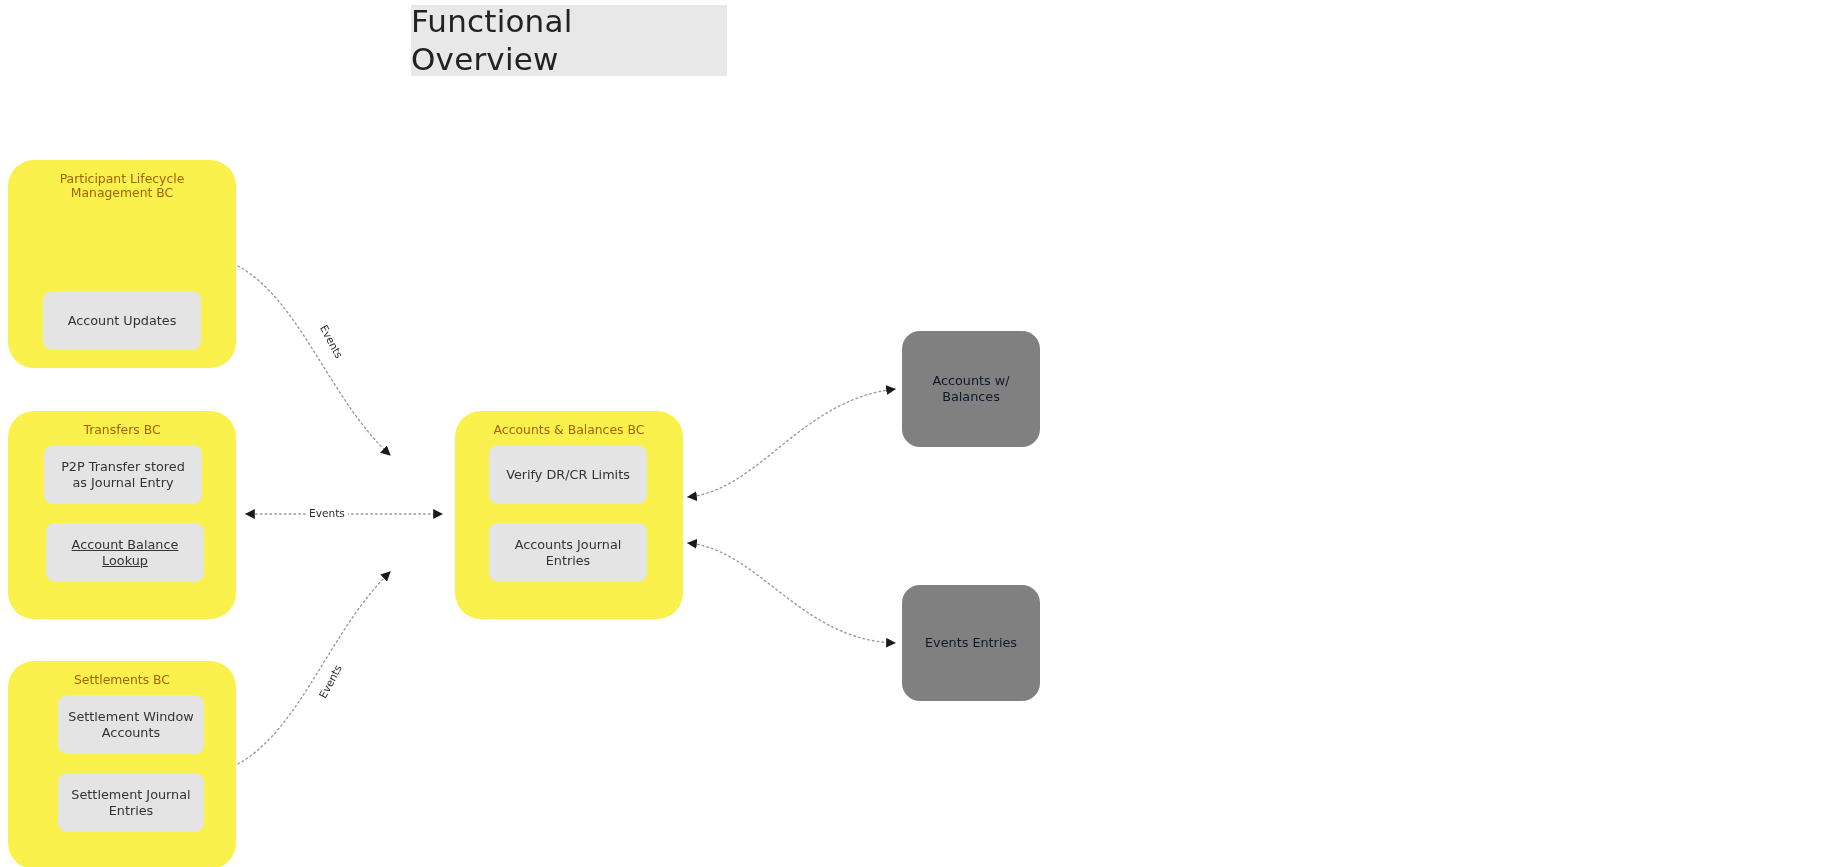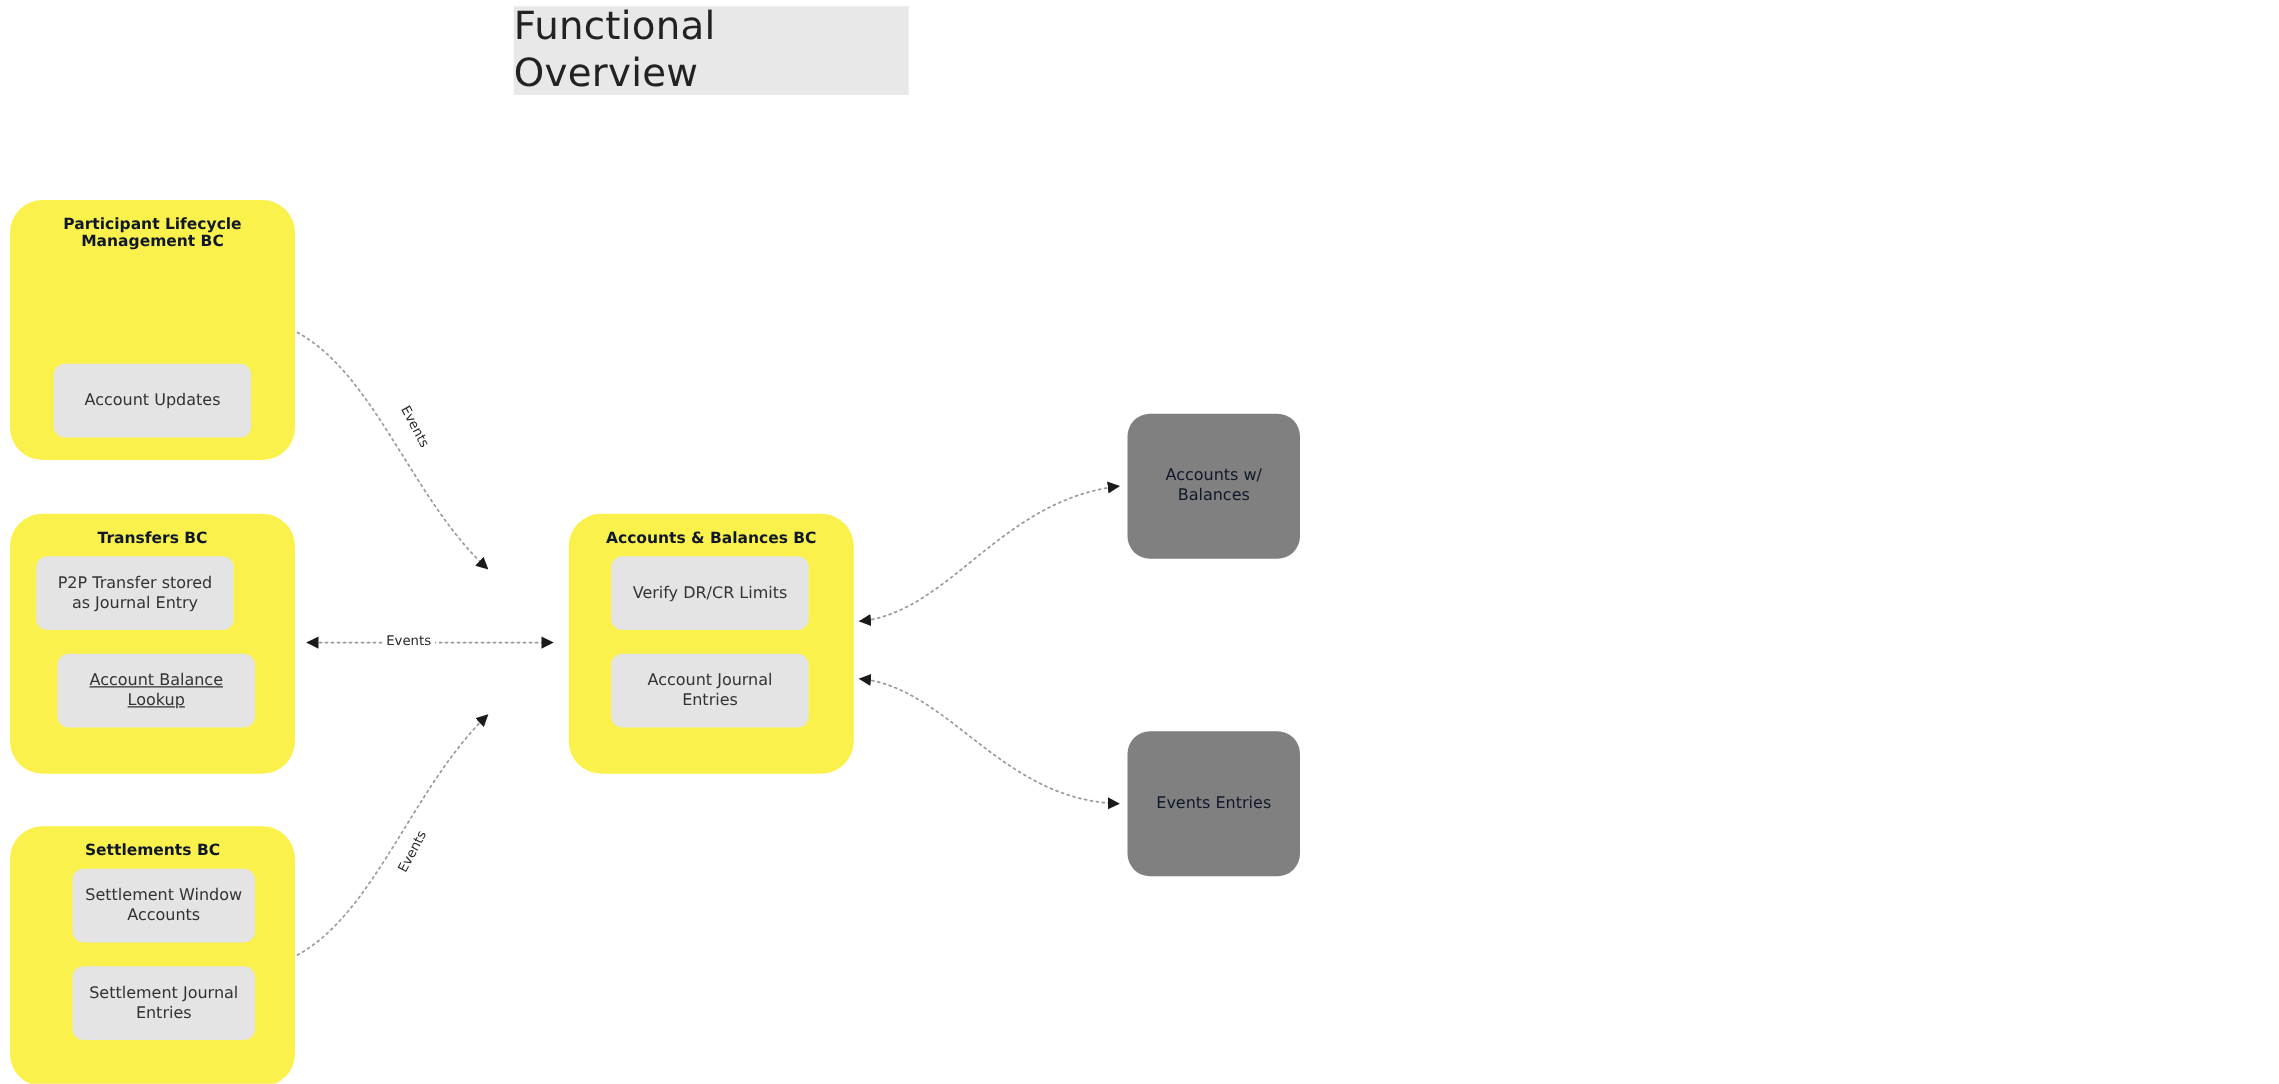--- a/index.html
+++ b/index.html
@@ -51,22 +51,22 @@
     border-radius: 26px;
     box-sizing: border-box;
   }
   .bc-title {
     position: absolute;
     left: 14px;
     right: 14px;
     top: 12px;
     text-align: center;
     font-size: 12.4px;
-    font-weight: bold;
-    color: #0f172a;
+    font-weight: normal;
+    color: #a16207;
     line-height: 1.16;
   }
   .bc-child {
     position: absolute;
     background: #e4e4e4;
     border-radius: 9px;
     display: flex;
     align-items: center;
     justify-content: center;
     text-align: center;
@@ -152,34 +152,34 @@
 
     <div class="title-box" style="left:411px; top:5px; width:316px; height:71px;">Functional Overview</div>
 
     <div class="bc-group" style="left:8px; top:160px; width:228px; width:228px; height:208px;">
       <div class="bc-title">Participant Lifecycle Management BC</div>
       <div class="bc-child" style="left:35px; top:131px; width:158px; height:59px;">Account Updates</div>
     </div>
 
     <div class="bc-group" style="left:8px; top:411px; width:228px; height:208px;">
       <div class="bc-title">Transfers BC</div>
-      <div class="bc-child" style="left:21px; top:34px; width:158px; height:59px;">P2P Transfer stored as Journal Entry</div>
+      <div class="bc-child" style="left:36px; top:34px; width:158px; height:59px;">P2P Transfer stored as Journal Entry</div>
       <div class="bc-child" style="left:38px; top:112px; width:158px; height:59px;text-decoration:underline;">Account Balance Lookup</div>
     </div>
 
     <div class="bc-group" style="left:8px; top:661px; width:228px; height:208px;">
       <div class="bc-title">Settlements BC</div>
       <div class="bc-child" style="left:50px; top:34px; width:146px; height:59px;">Settlement Window Accounts</div>
       <div class="bc-child" style="left:50px; top:112px; width:146px; height:59px;">Settlement Journal Entries</div>
     </div>
 
     <div class="bc-group" style="left:455px; top:411px; width:228px; height:208px;">
       <div class="bc-title">Accounts &amp; Balances BC</div>
       <div class="bc-child" style="left:34px; top:34px; width:158px; height:59px;">Verify DR/CR Limits</div>
-      <div class="bc-child" style="left:34px; top:112px; width:158px; height:59px;">Account Journal Entries</div>
+      <div class="bc-child" style="left:34px; top:112px; width:158px; height:59px;">Accounts Journal Entries</div>
     </div>
 
     <div class="ext-node" style="left:902px; top:331px; width:138px; height:116px;">Accounts w/ Balances</div>
 
     <div class="ext-node" style="left:902px; top:585px; width:138px; height:116px;">Events Entries</div>
 
   </div>
 </div>
 
 </body></html>

